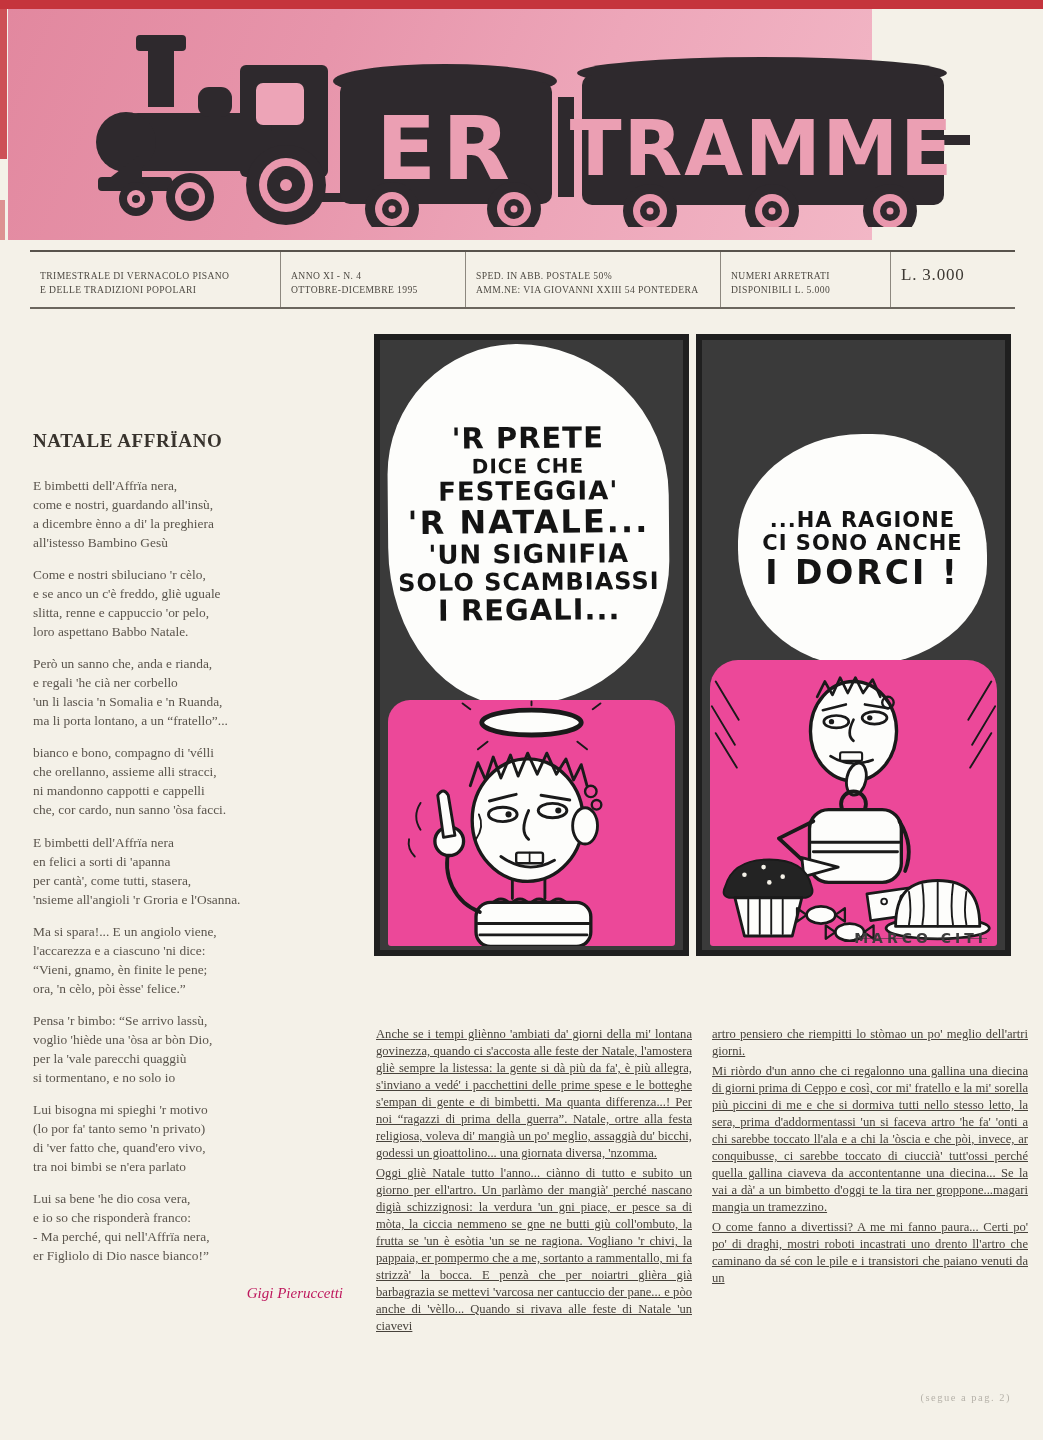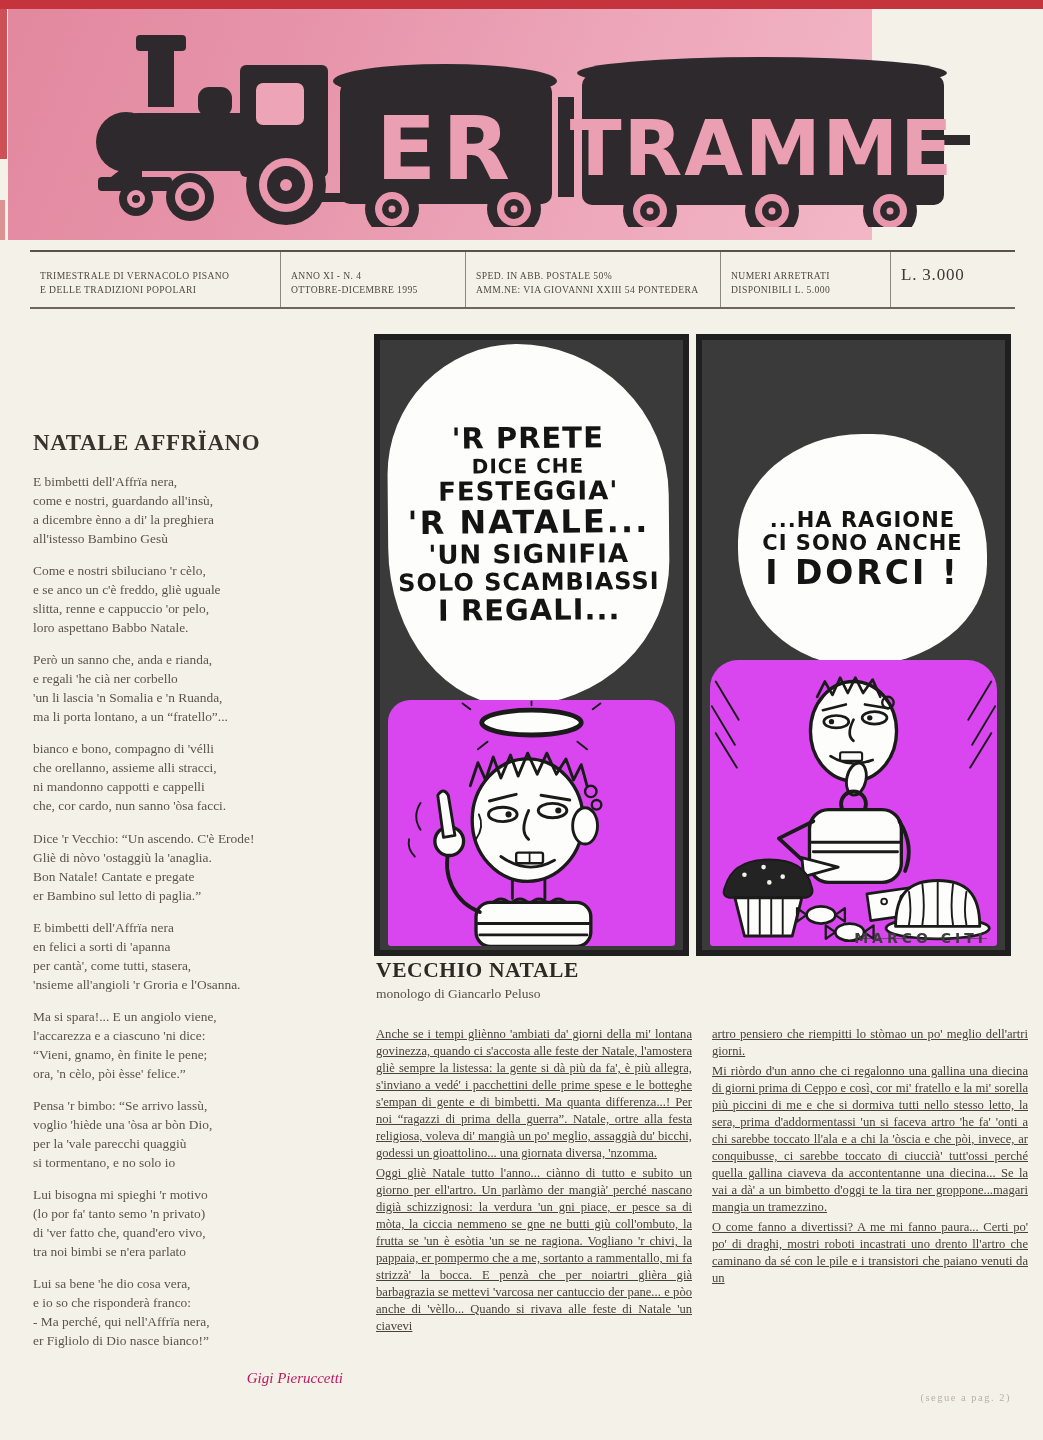--- a/index.html
+++ b/index.html
@@ -20,39 +20,39 @@
      letter-spacing:.4px;color:#4e4a43;white-space:pre-line;border-left:1px solid #8d8press;}
   .m-col{border-left:1px solid #8d887f;}
   .m-col:first-child{border-left:none;}
   .m-freq{flex:0 0 250px;}
   .m-issue{flex:0 0 185px;}
   .m-postal{flex:0 0 255px;}
   .m-back{flex:0 0 170px;}
   .m-price{flex:1 1 auto;font-size:17px;letter-spacing:.8px;color:#3e3a34;padding-top:10px;}
   
   .poem{position:absolute;left:33px;top:430px;width:318px;}
-  .poem-title{margin:0 0 16px;font-size:23px;font-weight:bold;letter-spacing:.6px;color:#38332d;}
+  .poem-title{margin:0 0 24px;font-size:19px;font-weight:bold;letter-spacing:.6px;color:#38332d;}
   .stanza{margin:0 0 13px;white-space:pre-line;font-size:13.4px;line-height:1.42;color:#5a544c;}
   .poem-author{margin-top:20px;text-align:right;padding-right:8px;font-style:italic;
      font-size:15px;color:#be185d;}
   
   .comic{position:absolute;left:374px;top:334px;width:637px;height:622px;display:flex;gap:7px;}
   .panel{flex:1 1 0;position:relative;background:#3a3a3a;border:6px solid #1f1f1f;box-sizing:border-box;}
   .bubble{position:absolute;background:#fdfdfb;display:flex;flex-direction:column;
      align-items:center;justify-content:center;text-align:center;
      font-family:"DejaVu Sans",sans-serif;font-weight:800;color:#141414;}
   .bubble1{top:4px;left:8px;right:14px;height:362px;
      border-radius:46% 54% 55% 45% / 36% 42% 40% 44%;transform:rotate(-.5deg);}
   .bubble2{top:94px;left:36px;right:18px;height:232px;
      border-radius:50% 46% 52% 48% / 46% 52% 44% 50%;}
   .bl{display:block;line-height:1.1;letter-spacing:1px;}
   .s30{font-size:29px;} .s21{font-size:20px;} .s27{font-size:26px;}
   .s33{font-size:32px;letter-spacing:2px;} .s25{font-size:24px;}
   .s22{font-size:21px;} .s34{font-size:33px;letter-spacing:3px;}
-  .scene{position:absolute;left:8px;right:8px;bottom:4px;background:#d946ef;overflow:hidden;}
+  .scene{position:absolute;left:8px;right:8px;bottom:4px;background:#ec4899;overflow:hidden;}
   .scene1{height:246px;border-radius:22px 26px 3px 3px;}
   .scene2{height:286px;border-radius:28px 30px 3px 3px;}
   .scene svg{position:absolute;left:0;top:0;width:100%;height:100%;}
   .comic-sign{position:absolute;right:10px;bottom:0;font-family:"DejaVu Sans",sans-serif;
      font-weight:700;font-size:14px;letter-spacing:4px;color:#3d3d3d;
      text-decoration:line-through;text-decoration-color:rgba(50,50,50,.55);}
   
   .article-head{position:absolute;left:376px;top:958px;}
   .article-title{margin:0;font-size:21.5px;font-weight:bold;letter-spacing:.6px;color:#2d2923;}
   .article-sub{margin:3px 0 0;font-size:13.5px;color:#575148;}
@@ -177,24 +177,20 @@
 slitta, renne e cappuccio 'or pelo,
 loro aspettano Babbo Natale.</p>
     <p class="stanza">Però un sanno che, anda e rianda,
 e regali 'he cià ner corbello
 'un li lascia 'n Somalia e 'n Ruanda,
 ma li porta lontano, a un “fratello”...</p>
     <p class="stanza">bianco e bono, compagno di 'vélli
 che orellanno, assieme alli stracci,
 ni mandonno cappotti e cappelli
 che, cor cardo, nun sanno 'òsa facci.</p>
-    <p class="stanza">Dice 'r Vecchio: “Un ascendo. C'è Erode!
-Gliè di nòvo 'ostaggiù la 'anaglia.
-Bon Natale! Cantate e pregate
-er Bambino sul letto di paglia.”</p>
     <p class="stanza">E bimbetti dell'Affrïa nera
 en felici a sorti di 'apanna
 per cantà', come tutti, stasera,
 'nsieme all'angioli 'r Groria e l'Osanna.</p>
     <p class="stanza">Ma si spara!... E un angiolo viene,
 l'accarezza e a ciascuno 'ni dice:
 “Vieni, gnamo, èn finite le pene;
 ora, 'n cèlo, pòi èsse' felice.”</p>
     <p class="stanza">Pensa 'r bimbo: “Se arrivo lassù,
 voglio 'hiède una 'òsa ar bòn Dio,
@@ -312,24 +308,20 @@
             <ellipse class="ink-fill" cx="238" cy="276" rx="54" ry="11" stroke-width="2.8"></ellipse>
             <path class="ink-fill" stroke-width="3" d="M194,274 C194,240 208,226 238,226 C268,226 282,240 282,274 Z"></path>
             <path class="ink" stroke-width="2" d="M208,238 q3,20 0,34 M222,230 q3,24 0,42 M238,228 v46 M254,230 q-3,24 0,42 M268,238 q-3,20 0,34"></path>
           </g>
         </svg>
         <div class="comic-sign">MARCO CITI</div>
       </div>
     </div>
   </div>
 
-  <div class="article-head">
-    <h3 class="article-title">VECCHIO NATALE</h3>
-    <p class="article-sub">monologo di Giancarlo Peluso</p>
-  </div>
 
   <div class="art-col art-col1">
     <p>Anche se i tempi gliènno 'ambiati da' giorni della mi' lontana govinezza, quando ci s'accosta alle feste der Natale, l'amostera gliè sempre la listessa: la gente si dà più da fa', è più allegra, s'inviano a vedé' i pacchettini delle prime spese e le botteghe s'empan di gente e di bimbetti. Ma quanta differenza...! Per noi “ragazzi di prima della guerra”. Natale, ortre alla festa religiosa, voleva di' mangià un po' meglio, assaggià du' bicchi, godessi un gioattolino... una giornata diversa, 'nzomma.</p>
     <p>Oggi gliè Natale tutto l'anno... ciànno di tutto e subito un giorno per ell'artro. Un parlàmo der mangià' perché nascano digià schizzignosi: la verdura 'un gni piace, er pesce sa di mòta, la ciccia nemmeno se gne ne butti giù coll'ombuto, la frutta se 'un è esòtia 'un se ne ragiona. Vogliano 'r chivi, la pappaia, er pompermo che a me, sortanto a rammentallo, mi fa strizzà' la bocca. E penzà che per noiartri glièra già barbagrazia se mettevi 'varcosa ner cantuccio der pane... e pòo anche di 'vèllo... Quando si rivava alle feste di Natale 'un ciavevi</p>
   </div>
 
   <div class="art-col art-col2">
     <p>artro pensiero che riempitti lo stòmao un po' meglio dell'artri giorni.</p>
     <p>Mi riòrdo d'un anno che ci regalonno una gallina una diecina di giorni prima di Ceppo e così, cor mi' fratello e la mi' sorella più piccini di me e che si dormiva tutti nello stesso letto, la sera, prima d'addormentassi 'un si faceva artro 'he fa' 'onti a chi sarebbe toccato ll'ala e a chi la 'òscia e che pòi, invece, ar conquibusse, ci sarebbe toccato di ciuccià' tutt'ossi perché quella gallina ciaveva da accontentanne una diecina... Se la vai a dà' a un bimbetto d'oggi te la tira ner groppone...magari mangia un tramezzino.</p>
     <p>O come fanno a divertissi? A me mi fanno paura... Certi po' po' di draghi, mostri roboti incastrati uno drento ll'artro che caminano da sé con le pile e i transistori che paiano venuti da un</p>

